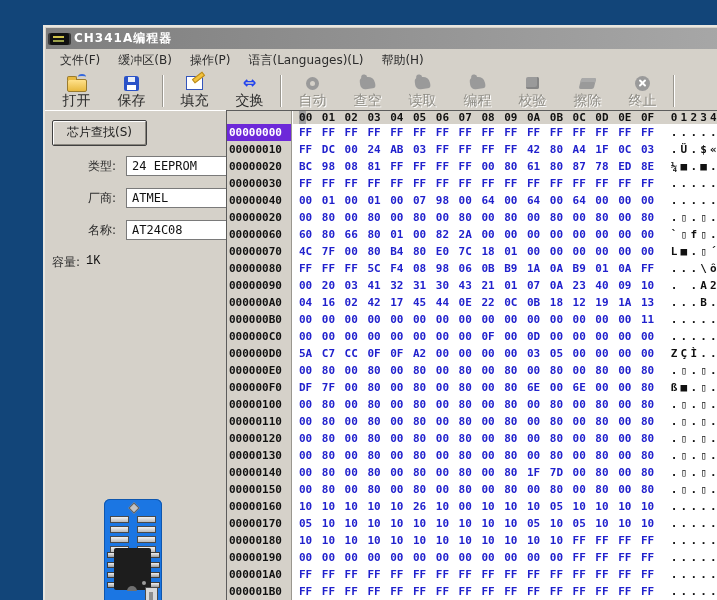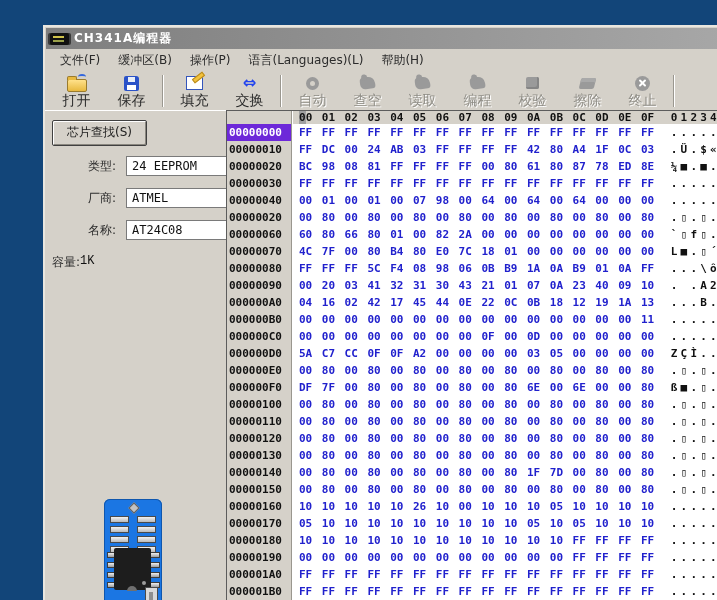--- a/index.html
+++ b/index.html
@@ -67,21 +67,21 @@
   .chip-search{position:absolute;left:7px;top:9px;width:93px;height:24px;
     background:#d5d1c9;border:1px solid #404040;border-radius:2px;
     box-shadow:inset 1px 1px 0 #fff,inset -1px -1px 0 #8a877f;
     font-size:12px;color:#1a1a1a;text-align:center;line-height:22px;}
   .field-row{position:absolute;left:7px;width:167px;height:22px;display:flex;align-items:center;margin-left:36px;}
   .field-row .flabel{width:38px;flex:none;color:#2b2b2b;}
   .combo{flex:1;height:20px;background:#fff;border:1px solid #7a7a7a;position:relative;
     line-height:18px;padding-left:5px;box-sizing:border-box;font-size:12px;color:#111;
     font-family:"DejaVu Sans Mono","Liberation Mono",monospace;}
   .combo::after{content:"";position:absolute;right:6px;top:7px;border:4px solid transparent;border-top:5px solid #333;}
-  .cap-row{position:absolute;left:7px;display:flex;color:#2b2b2b;}
+  .cap-row{position:absolute;left:7px;display:flex;gap:6px;color:#2b2b2b;}
   .cap-row .cap-val{font-family:Liberation Mono, monospace;color:#111;}
   
   .board{position:absolute;left:59px;top:388px;width:58px;height:130px;background:#1b76e3;border-radius:6px;
     box-shadow:inset 0 0 0 1px #0f56ad;}
   .screw{position:absolute;width:6px;height:6px;background:#c2c2c2;border:1px solid #5d5d5d;transform:rotate(45deg);}
   .pad{position:absolute;width:17px;height:5px;background:linear-gradient(#f2f2f2,#b9b9b9);border:1px solid #4a4a4a;}
   .dipchip{position:absolute;left:10px;top:49px;width:37px;height:42px;background:#1d1d1d;border-radius:2px;}
   .dipchip .dot{position:absolute;right:5px;bottom:5px;width:4px;height:4px;border-radius:50%;background:#9a9a9a;}
   .dipchip .notch{position:absolute;left:13px;bottom:-1px;width:10px;height:5px;background:#6f6f6f;border-radius:5px 5px 0 0;}
   .pin{position:absolute;width:8px;height:4px;background:linear-gradient(#efefef,#9e9e9e);border:1px solid #3d3d3d;}

